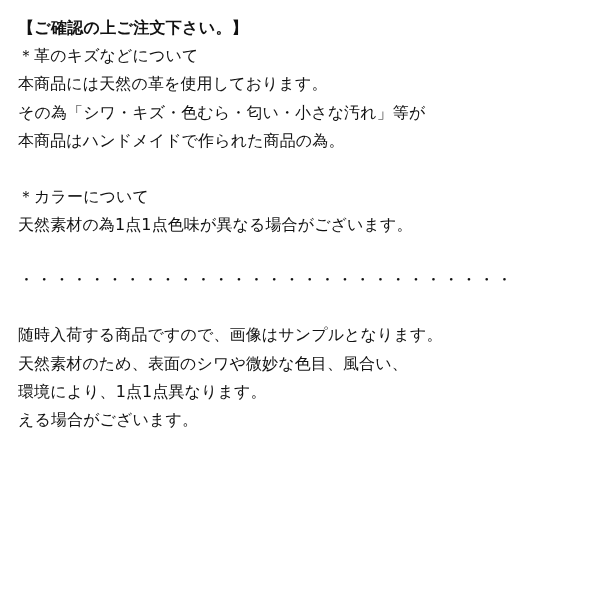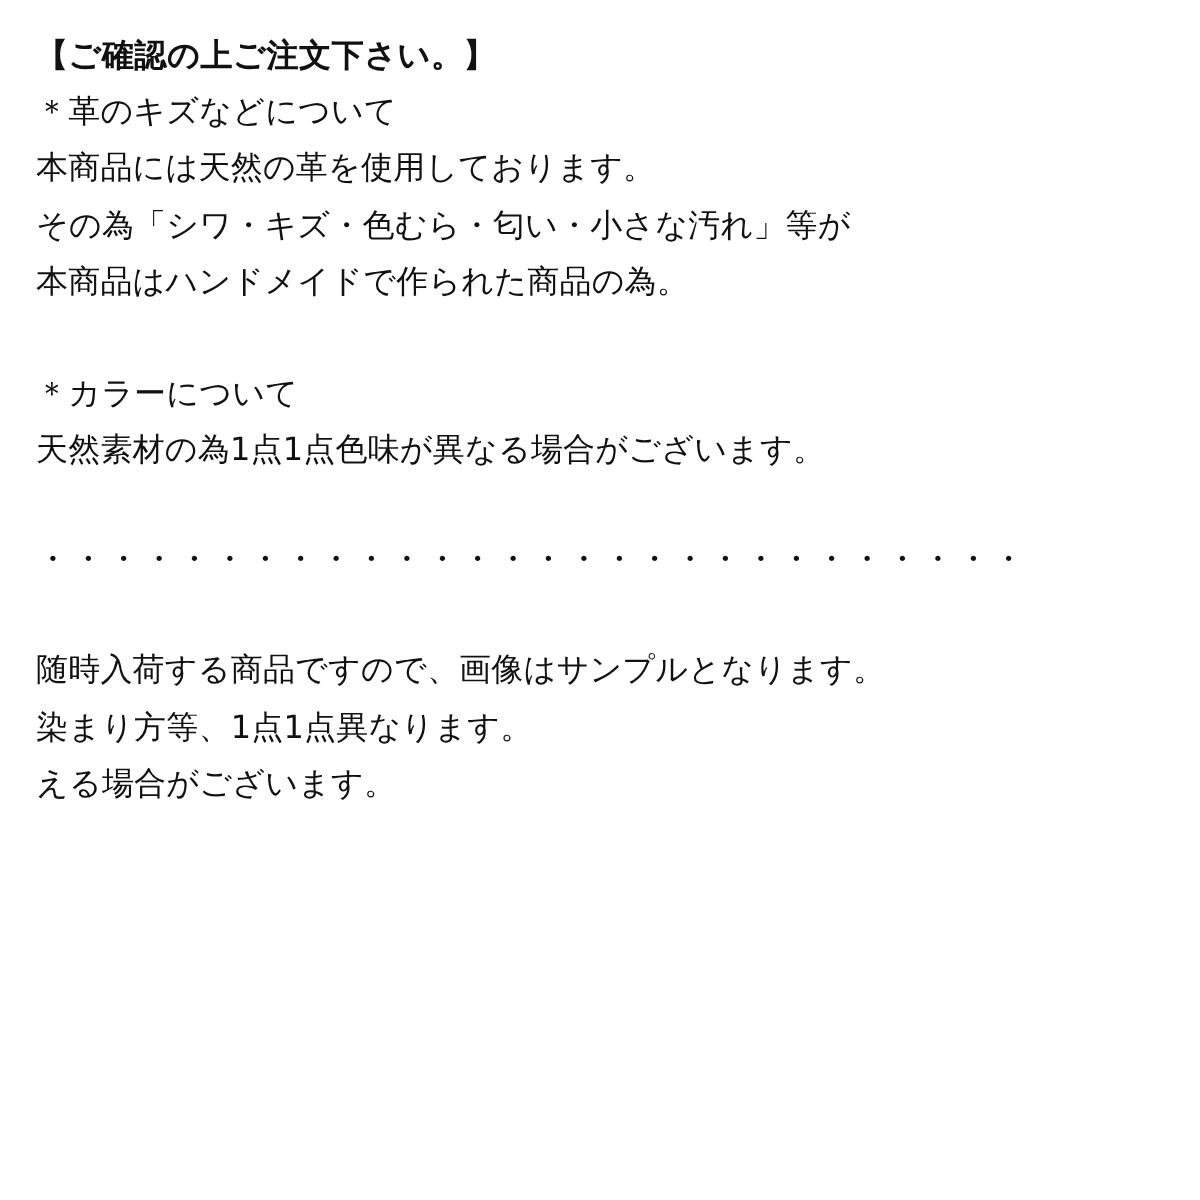--- a/index.html
+++ b/index.html
@@ -69,17 +69,18 @@
 
   <div class="spacer"></div>
 
 
   <div class="dotline">・・・・・・・・・・・・・・・・・・・・・・・・・・・・</div>
 
   <div class="spacer"></div>
 
   <div class="block">
     <div class="line">随時入荷する商品ですので、画像はサンプルとなります。</div>
-    <div class="line">染まり方等、1点1点異なります。</div>
+    <div class="line">天然素材のため、表面のシワや微妙な色目、風合い、</div>
+    <div class="line">環境により、1点1点異なります。</div>
     <div class="line">える場合がございます。</div>
   </div>
 
 </div>
 
 </body></html>

